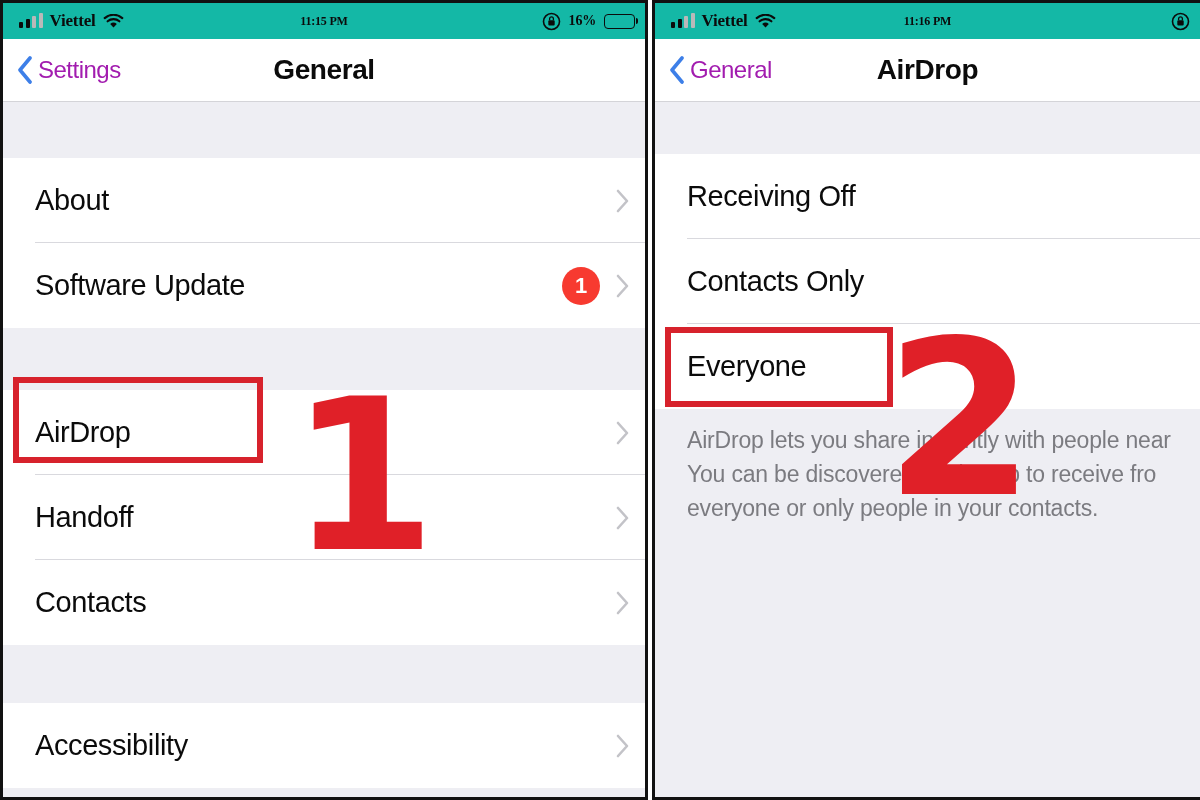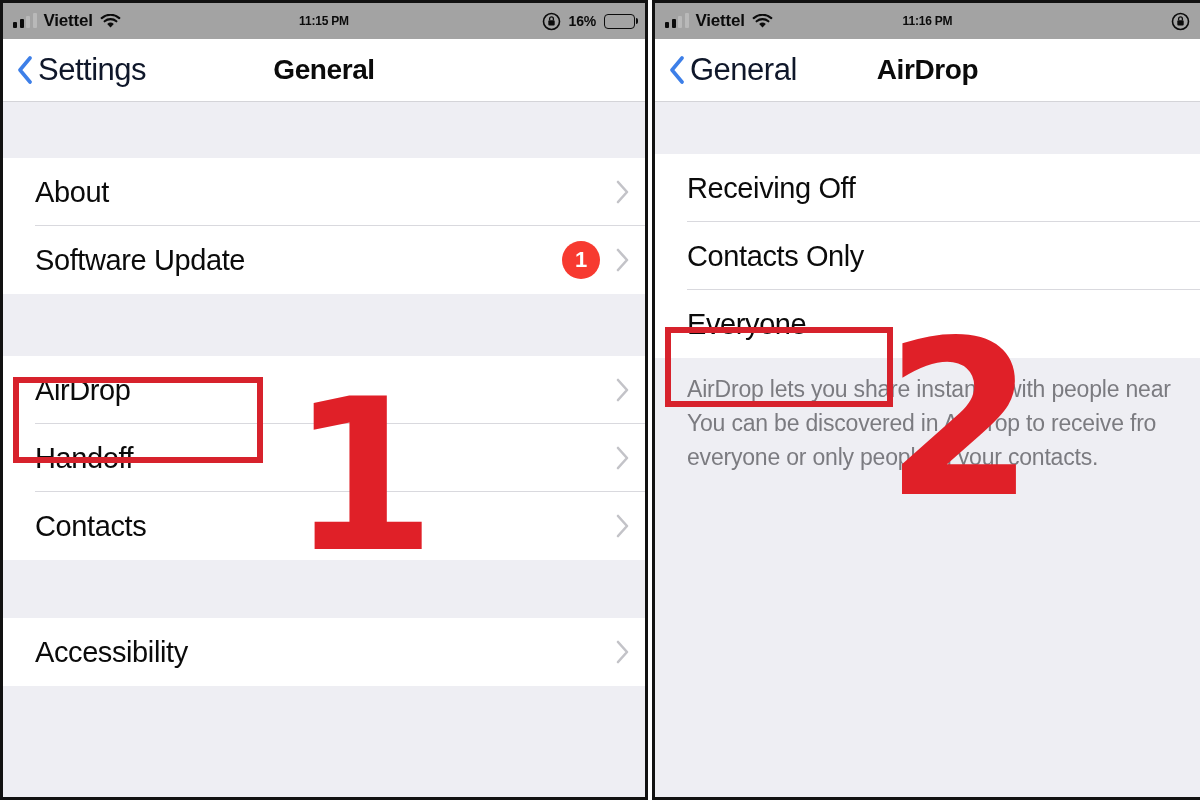--- a/index.html
+++ b/index.html
@@ -39,25 +39,26 @@
     width: 100%;
     height: 100%;
     background: #ffffff;
     overflow: hidden;
   }
 
   
   .status-bar {
     position: relative;
     height: 36px;
-    background: #a3a3a3;
+    background: #14b8a6;
     display: flex;
     align-items: center;
     box-sizing: border-box;
-    padding: 0 10px 0 10px;
+    padding: 0 10px 0 16px;
+    font-family: Liberation Serif, serif;
   }
   .status-left {
     display: flex;
     align-items: center;
     gap: 7px;
     flex: 0 0 auto;
   }
   .status-center {
     position: absolute;
     left: 0; right: 0;
@@ -153,22 +154,22 @@
     z-index: 2;
     cursor: pointer;
   }
   .chevron-back {
     display: block;
     width: 16px;
     height: 28px;
     flex: 0 0 auto;
   }
   .nav-back-label {
-    font-size: 31px;
-    color: #0f172a;
+    font-size: 24px;
+    color: #a21caf;
     letter-spacing: -0.5px;
   }
   .nav-title {
     position: absolute;
     left: 0; right: 0;
     text-align: center;
     font-size: 28px;
     font-weight: bold;
     color: #0b0b0b;
     letter-spacing: -0.4px;
@@ -186,21 +187,21 @@
     overflow: hidden;
   }
   .gap {
     background: #eeeef3;
   }
   .group {
     background: #ffffff;
   }
   .row {
     position: relative;
-    height: 68px;
+    height: 85px;
     display: flex;
     align-items: center;
     padding: 0 16px 0 32px;
     box-sizing: border-box;
     background: #ffffff;
     cursor: pointer;
   }
   .row-label {
     font-size: 29px;
     color: #0b0b0b;

